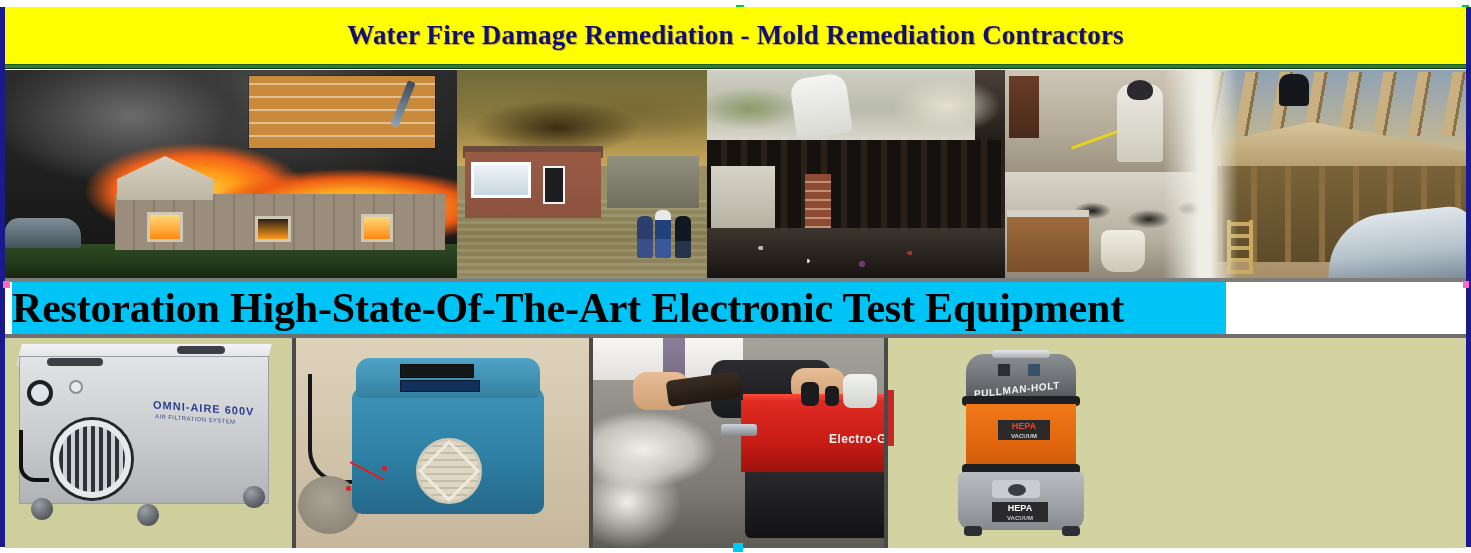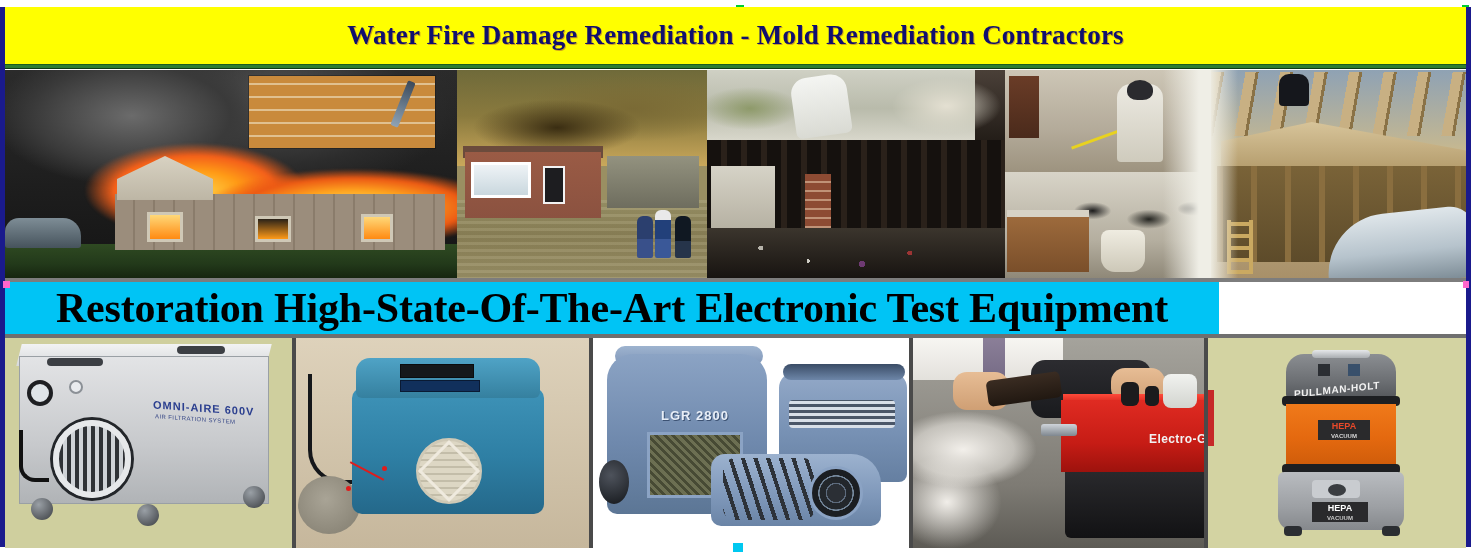--- a/index.html
+++ b/index.html
@@ -318,23 +318,23 @@
     position:absolute; left:0; top:0; width:30px; height:100%;
     background:linear-gradient(90deg,#eceadf 0%, rgba(236,234,223,0) 90%);
   }
 
   
   .sub-rule-top {
     position:absolute; left:0; top:278px; width:1471px; height:4px;
     background:#7d7d7d;
   }
   .sub-bar {
-    position:absolute; left:5px; top:282px; width:1214px; height:52px;
+    position:absolute; left:12px; top:282px; width:1214px; height:52px;
     background:#00c4f5;
-    display:flex; align-items:center; justify-content:center;
+    display:flex; align-items:center; justify-content:flex-start;
   }
   .sub-text {
     font-family:"Liberation Serif", serif;
     font-weight:bold;
     font-size:42px;
     color:#000000;
     white-space:nowrap;
     letter-spacing:-0.2px;
   }
   .sub-rule-bottom {
@@ -768,33 +768,20 @@
       <div class="e2-body"></div>
       <div class="e2-lid"></div>
       <div class="e2-panel"></div>
       <div class="e2-panel2"></div>
       <div class="e2-filter"></div>
       <div class="e2-redline"></div>
       <div class="e2-dot1"></div>
       <div class="e2-dot2"></div>
     </div>
 
-    <div class="eq e3">
-      <div class="e3-mover2"></div>
-      <div class="e3-mover2-top"></div>
-      <div class="e3-mover2-grill"></div>
-      <div class="e3-dehu-top"></div>
-      <div class="e3-dehu"></div>
-      <div class="e3-wheel"></div>
-      <div class="e3-grill"></div>
-      <div class="e3-lgr">LGR 2800</div>
-      <div class="e3-mover1"></div>
-      <div class="e3-coil"></div>
-      <div class="e3-fan"></div>
-    </div>
 
     <div class="eq e4">
       <div class="e4-bg"></div>
       <div class="e4-shirt"></div>
       <div class="e4-tie"></div>
       <div class="e4-pants"></div>
       <div class="e4-hand1"></div>
       <div class="e4-remote"></div>
       <div class="e4-hand2"></div>
       <div class="e4-base"></div>

